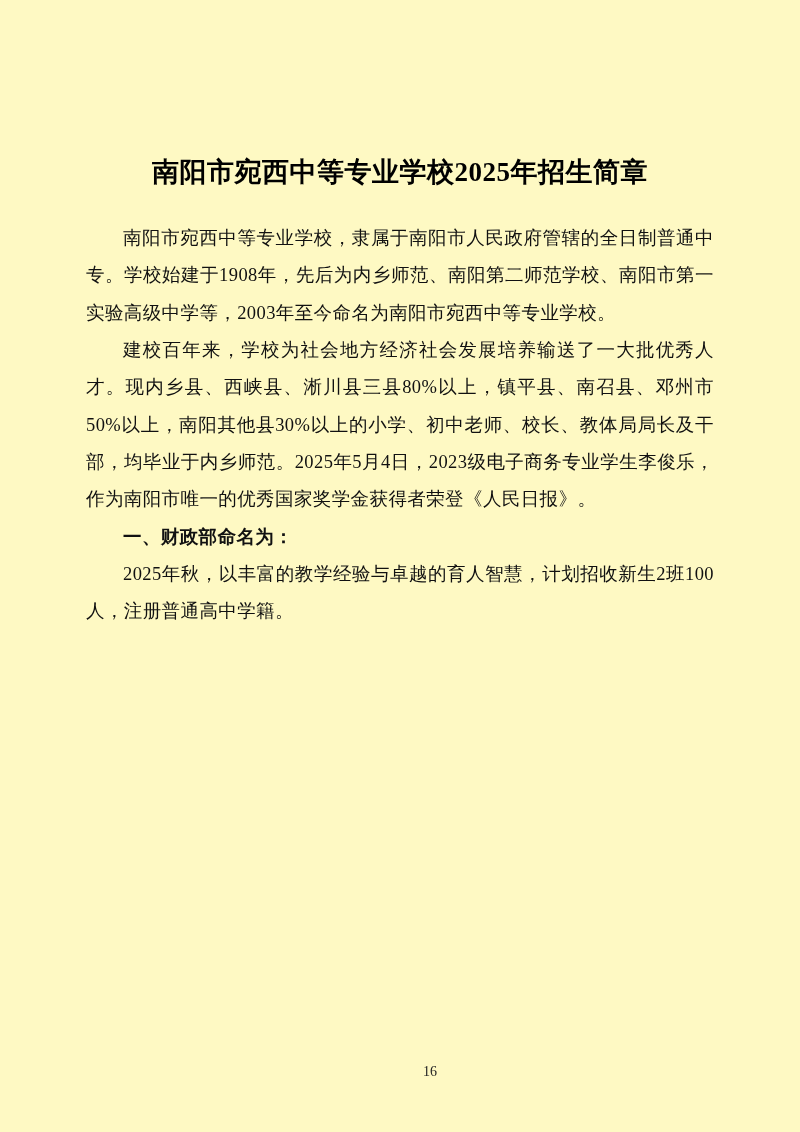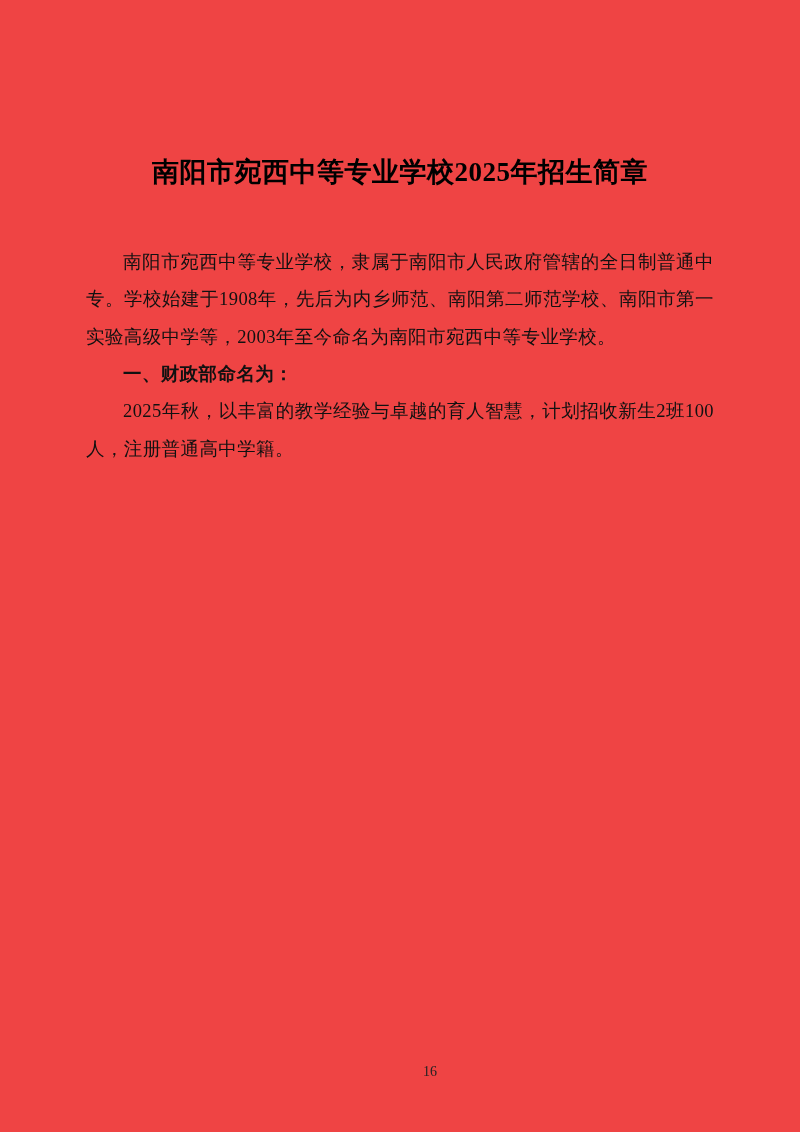--- a/index.html
+++ b/index.html
@@ -16,33 +16,33 @@
     -webkit-font-smoothing: antialiased;
   }
   .page {
     position: absolute;
     top: 0;
     left: 0;
     width: 800px;
     height: 1132px;
     box-sizing: border-box;
     padding: 120px 86px 52px 86px;
-    background: #ef4444;
+    background: #fef9c3;
   }
   .doc-title {
     font-size: 27px;
     font-weight: bold;
     text-align: center;
     letter-spacing: 0.5px;
     margin: 34px 0 0 0;
     line-height: 1.4;
     color: #000;
   }
   .body-block {
-    margin-top: 52px;
+    margin-top: 28px;
   }
   p.para {
     font-size: 18.5px;
     line-height: 2.02;
     margin: 0;
     text-align: justify;
     text-justify: inter-ideograph;
     text-indent: 2em;
     letter-spacing: 0.4px;
     color: #111;
@@ -64,19 +64,20 @@
 </style>
 </head>
 <body>
 
 <div class="page">
 
   <h1 class="doc-title">南阳市宛西中等专业学校2025年招生简章</h1>
 
   <div class="body-block">
     <p class="para">南阳市宛西中等专业学校，隶属于南阳市人民政府管辖的全日制普通中专。学校始建于1908年，先后为内乡师范、南阳第二师范学校、南阳市第一实验高级中学等，2003年至今命名为南阳市宛西中等专业学校。</p>
+    <p class="para">建校百年来，学校为社会地方经济社会发展培养输送了一大批优秀人才。现内乡县、西峡县、淅川县三县80%以上，镇平县、南召县、邓州市50%以上，南阳其他县30%以上的小学、初中老师、校长、教体局局长及干部，均毕业于内乡师范。2025年5月4日，2023级电子商务专业学生李俊乐，作为南阳市唯一的优秀国家奖学金获得者荣登《人民日报》。</p>
     <p class="para heading">一、财政部命名为：</p>
     <p class="para">2025年秋，以丰富的教学经验与卓越的育人智慧，计划招收新生2班100人，注册普通高中学籍。</p>
   </div>
 
   <div class="page-number">16</div>
 
 </div>
 
 </body></html>

